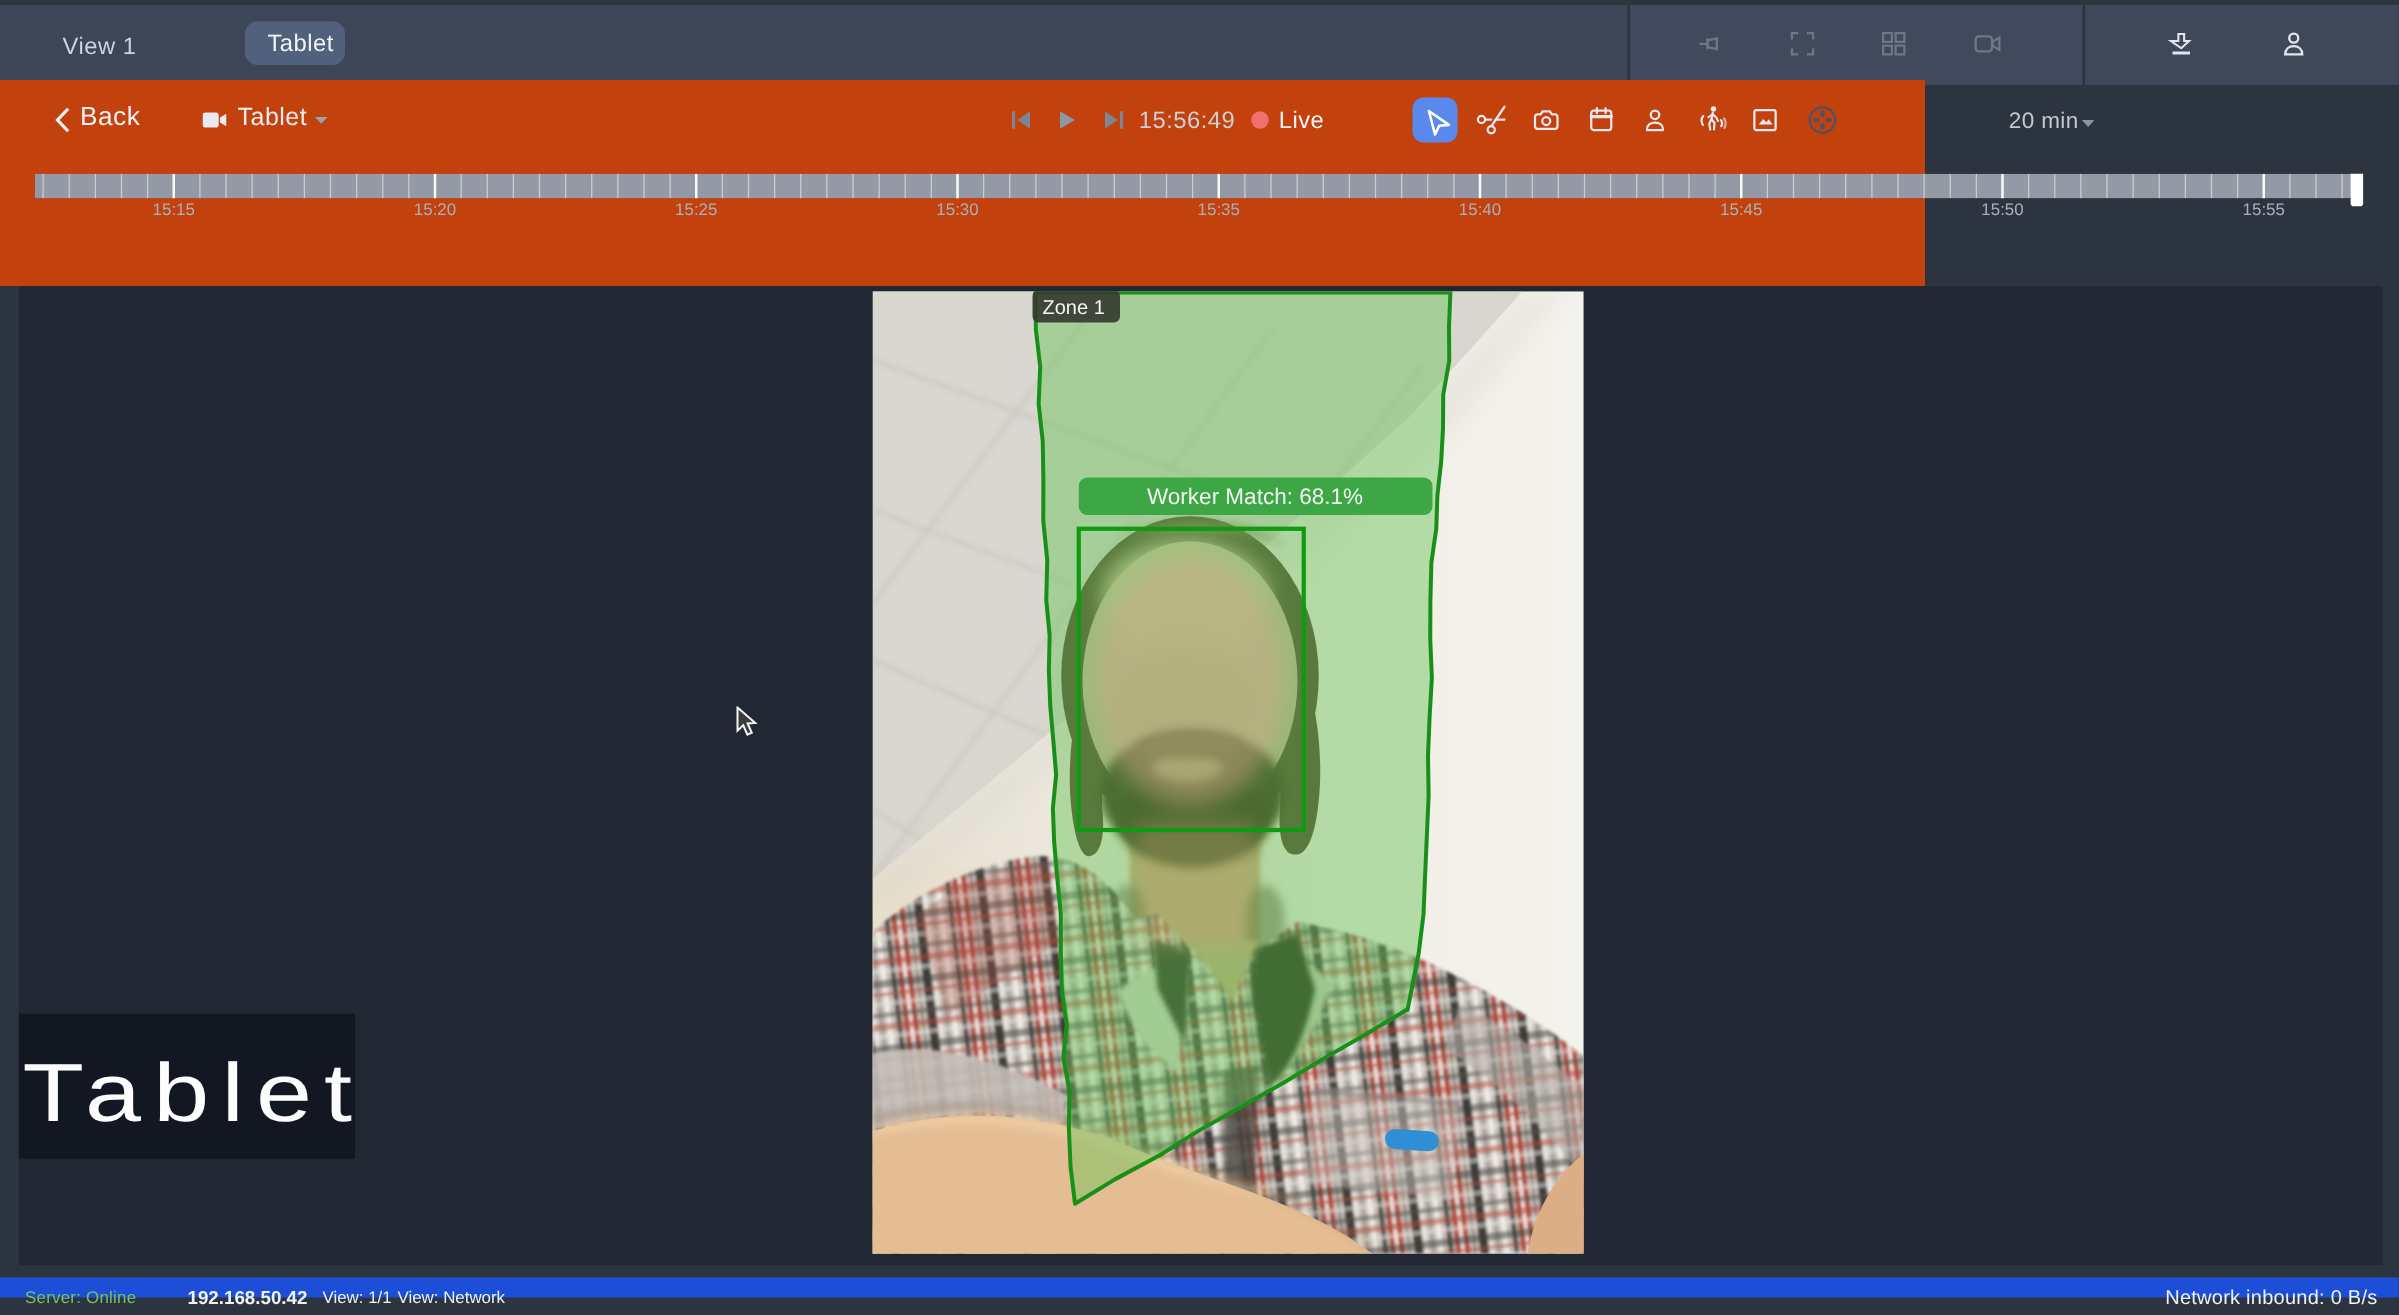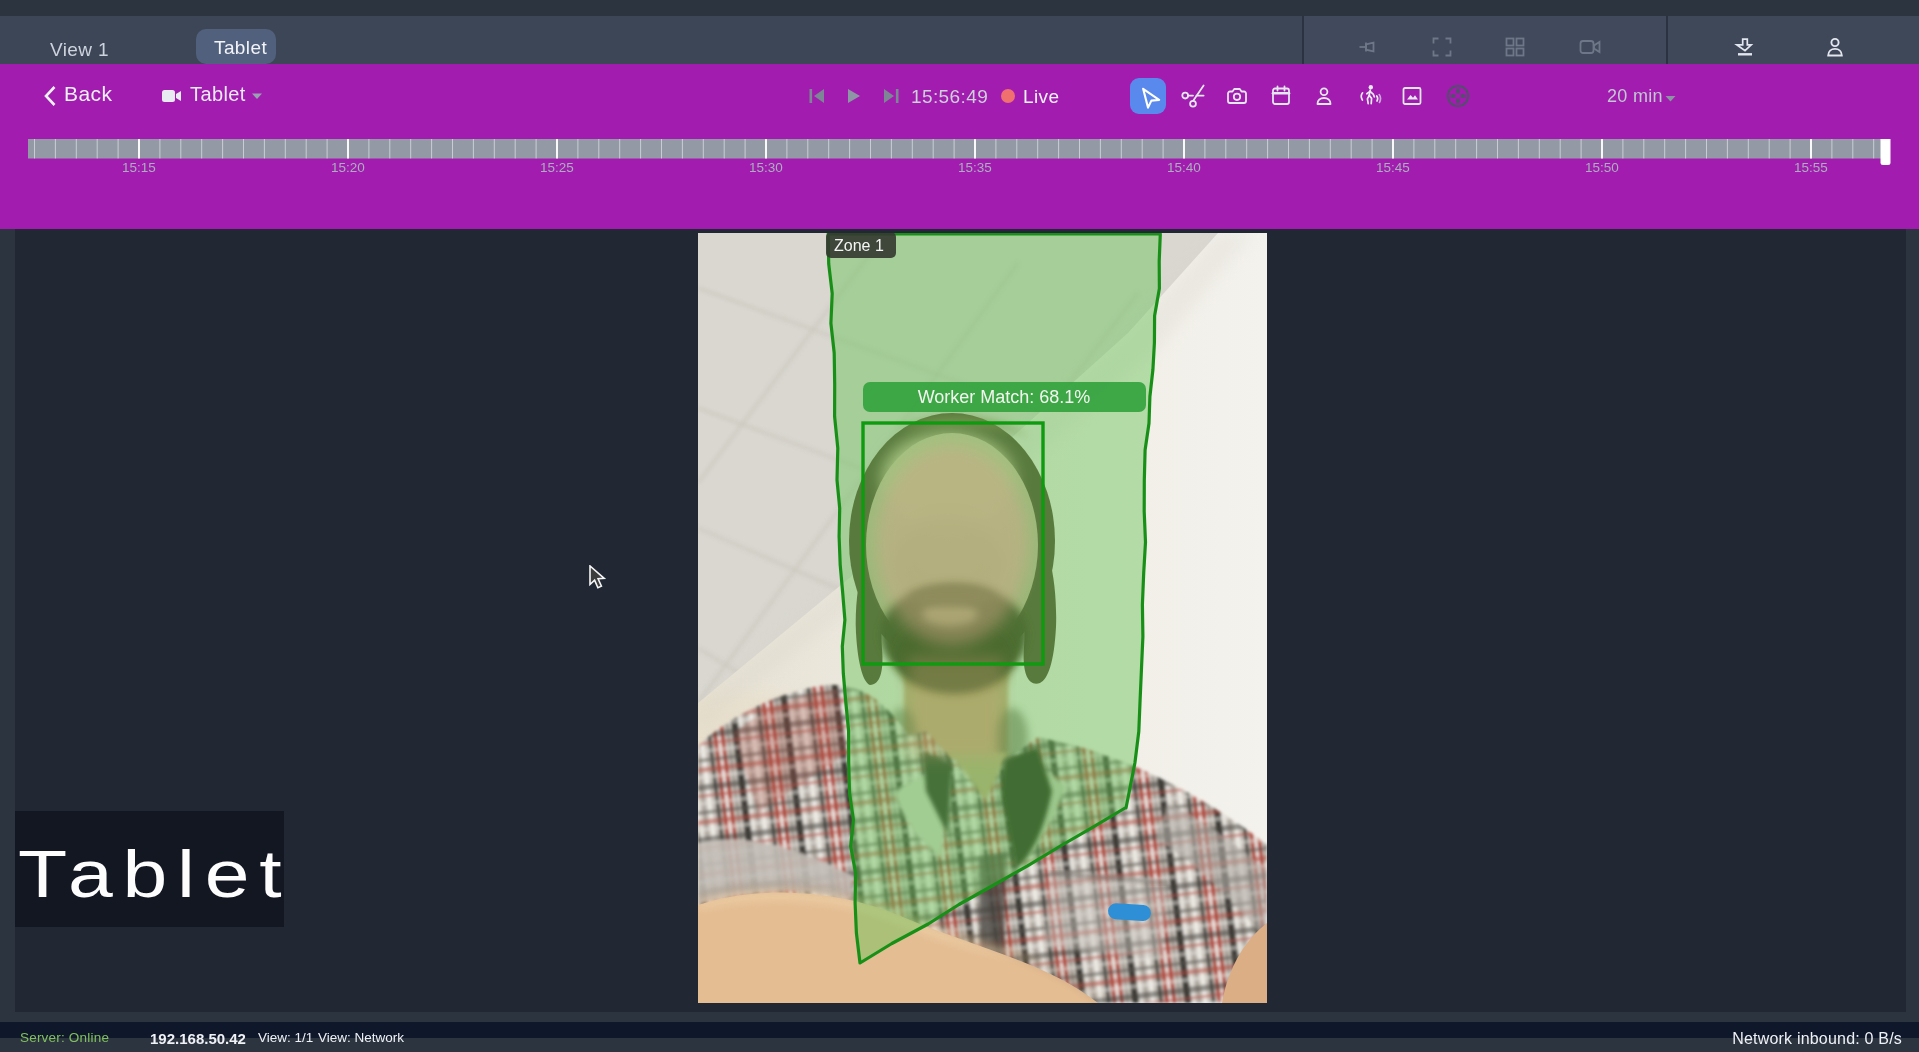--- a/index.html
+++ b/index.html
@@ -1,20 +1,20 @@
 <!DOCTYPE html>
 <html><head><meta charset="utf-8"><style>
 html,body{margin:0;padding:0;width:1919px;height:1052px;overflow:hidden;background:#2c3440;font-family:"Liberation Sans",sans-serif;}
 .abs{position:absolute;}
 .t{position:absolute;white-space:nowrap;}
-#topbar{position:absolute;left:0;top:16px;width:1839px;height:64px;background:#3d4657;}
-#midbar{position:absolute;left:0;top:64px;width:1919px;height:165px;background:#a21caf;text-align:right;}
+#topbar{position:absolute;left:0;top:4px;width:1839px;height:64px;background:#3d4657;}
+#midbar{position:absolute;left:0;top:64px;width:1540px;height:165px;background:#c2410c;text-align:right;}
 #main{position:absolute;left:0;top:229px;width:1919px;height:793px;background:#2c3440;}
 #cell{position:absolute;left:15px;top:0;width:1891px;height:783px;background:#212834;overflow:hidden;}
-#statusbar{position:absolute;left:0;top:1022px;width:1919px;height:16px;background:#0f172a;}
+#statusbar{position:absolute;left:0;top:1022px;width:1919px;height:16px;background:#1d4ed8;}
 #topbar .sep{position:absolute;top:0;width:2px;height:64px;background:#2b3340;}
 .panel{position:absolute;top:0;height:64px;background:#404a5c;}
 </style></head>
 <body>
 <div id="topbar">
   <div class="panel" style="left:1304px;width:362px;"></div>
   <div class="panel" style="left:1668px;width:251px;background:#3f4859;"></div>
   <div class="sep" style="left:1302px;"></div>
   <div class="sep" style="left:1666px;"></div>
   <div class="t" style="left:50px;top:23px;font-size:19px;color:#cdd3dd;letter-spacing:.4px;">View 1</div>

